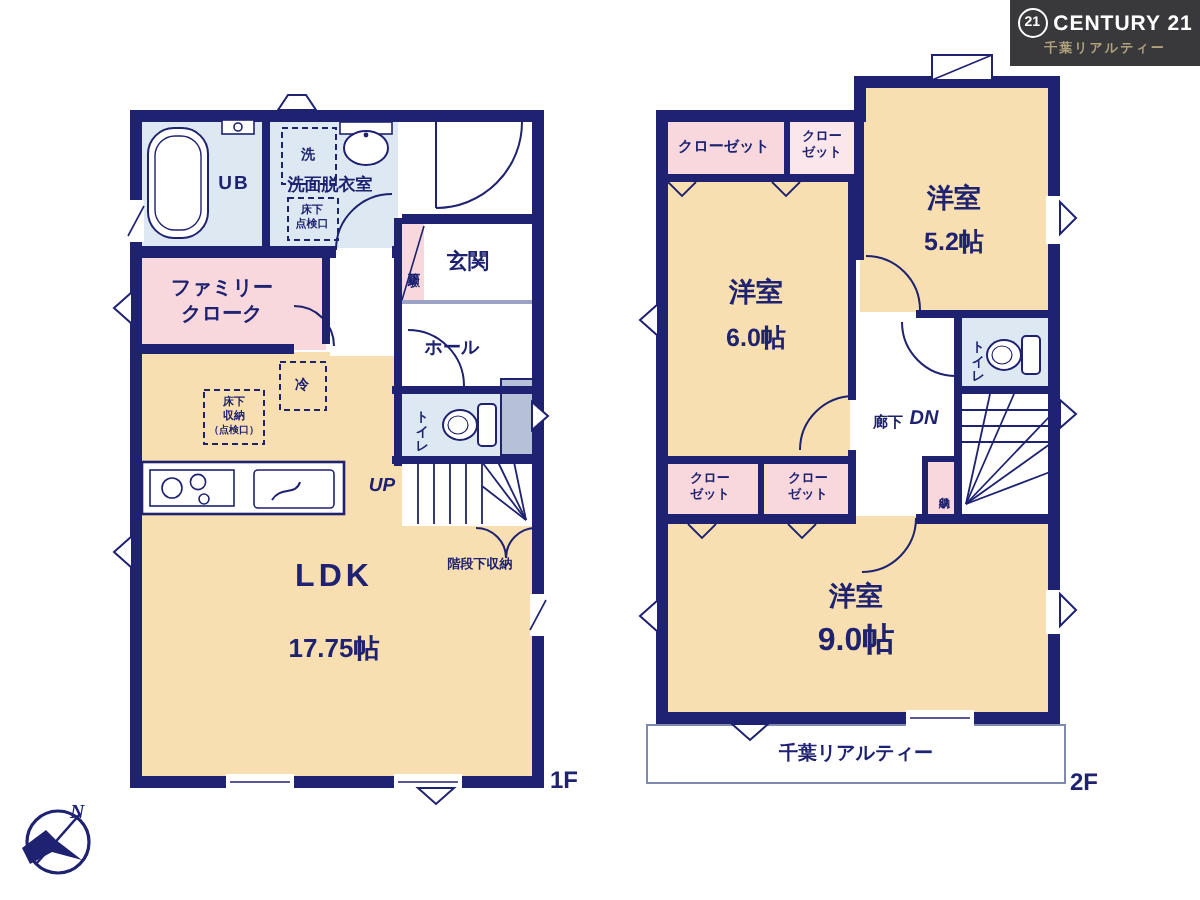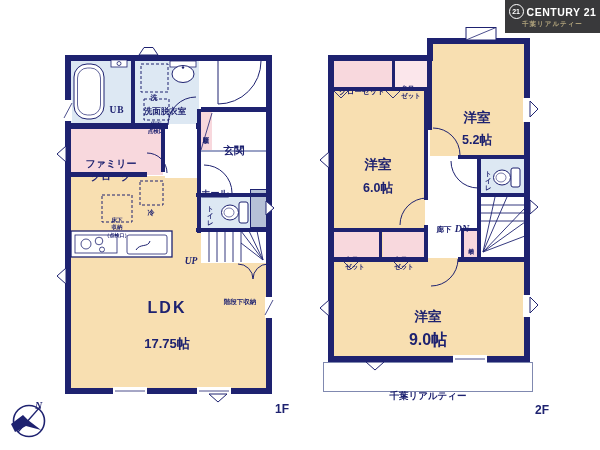--- a/index.html
+++ b/index.html
@@ -2,24 +2,24 @@
 <html><head>
 <meta charset="utf-8">
 <style>
   html,body{margin:0;padding:0;background:#fff;width:600px;height:450px;overflow:hidden;}
   #canvas{position:relative;width:600px;height:450px;background:#fff;
           font-family:"Liberation Sans","DejaVu Sans",sans-serif;}
   .room{position:absolute;z-index:1;}
   .wall{position:absolute;background:#1e2270;z-index:2;}
   .thin{position:absolute;background:#9aa2c6;z-index:2;}
   .lbl{position:absolute;z-index:5;color:#1e2270;font-weight:600;white-space:nowrap;
-       transform:translate(-50%,-50%);text-align:left;line-height:1;margin-top:19px;}
+       transform:translate(-50%,-50%);text-align:left;line-height:1;}
   .vlbl{position:absolute;z-index:5;color:#1e2270;font-weight:600;white-space:nowrap;
         transform:translate(-50%,-50%);writing-mode:vertical-rl;text-orientation:upright;line-height:1;}
-  .serif-i{font-family:Liberation Serif, serif;font-style:italic;font-weight:700;}
+  .serif-i{font-family:Liberation Sans, sans-serif;font-style:italic;font-weight:700;}
   #svg-overlay{position:absolute;left:0;top:0;z-index:4;pointer-events:none;}
   #watermark{position:absolute;left:130px;top:211px;width:420px;z-index:6;text-align:center;
              font-size:17px;letter-spacing:3px;color:rgba(140,144,160,0.55);font-weight:600;}
   #logo{position:absolute;right:0;top:0;width:95px;height:33px;background:#39393b;z-index:7;
         display:flex;flex-direction:column;align-items:center;justify-content:center;gap:1px;}
   #logo .row{display:flex;align-items:center;gap:3px;}
   #logo .badge{width:13px;height:13px;border:1.3px solid #fff;border-radius:50%;color:#fff;
         font-size:7px;font-weight:700;display:flex;align-items:center;justify-content:center;}
   #logo .name{color:#fff;font-size:10.5px;font-weight:700;letter-spacing:.5px;}
   #logo .sub{color:#b0a37c;font-size:6.5px;font-weight:600;letter-spacing:1px;}
@@ -202,28 +202,28 @@
 
       <g>
         <circle cx="29" cy="421" r="15.5" fill="#fff" stroke-width="1.6"></circle>
         <line x1="40" y1="407" x2="18" y2="432" stroke-width="1.3"></line>
         <polygon points="11,424 23,415 28,420 41,430 26,426 15,432" fill="#1e2270" stroke="none"></polygon>
         <text x="35" y="409" font-size="10" fill="#1e2270" stroke="none" font-family="Liberation Serif, DejaVu Serif, serif" font-style="italic" font-weight="bold">N</text>
       </g>
     </g>
   </svg>
 
-  <div class="lbl" style="left:117px;top:92px;font-size:9.5px;letter-spacing:1px;font-family:Liberation Serif, serif;">UB</div>
+  <div class="lbl" style="left:117px;top:92px;font-size:9.5px;letter-spacing:1px;">UB</div>
   <div class="lbl" style="left:165px;top:92px;font-size:8.5px;">洗面脱衣室</div>
   <div class="lbl" style="left:154px;top:78px;font-size:7px;">洗</div>
   <div class="lbl" style="left:156px;top:106px;font-size:5.5px;">床下</div>
   <div class="lbl" style="left:156px;top:113px;font-size:5.5px;">点検口</div>
   <div class="lbl" style="left:234px;top:131px;font-size:10.5px;">玄関</div>
   <div class="vlbl" style="left:206px;top:132px;font-size:6px;">下駄箱</div>
-  <div class="lbl" style="left:215px;top:174px;font-size:9px;text-decoration:underline;">ホール</div>
+  <div class="lbl" style="left:226px;top:174px;font-size:9px;">ホール</div>
   <div class="vlbl" style="left:210px;top:212px;font-size:6.5px;">トイレ</div>
   <div class="lbl" style="left:111px;top:145px;font-size:10px;">ファミリー</div>
   <div class="lbl" style="left:111px;top:158px;font-size:10px;">クローク</div>
   <div class="lbl" style="left:151px;top:193px;font-size:7px;">冷</div>
   <div class="lbl" style="left:117px;top:202px;font-size:5.5px;">床下</div>
   <div class="lbl" style="left:117px;top:209px;font-size:5.5px;">収納</div>
   <div class="lbl" style="left:117px;top:216px;font-size:5px;">（点検口）</div>
   <div class="lbl" style="left:167px;top:289px;font-size:16px;letter-spacing:2px;">LDK</div>
   <div class="lbl" style="left:167px;top:324px;font-size:13px;">17.75帖</div>
   <div class="lbl serif-i" style="left:191px;top:243px;font-size:9.5px;">UP</div>

